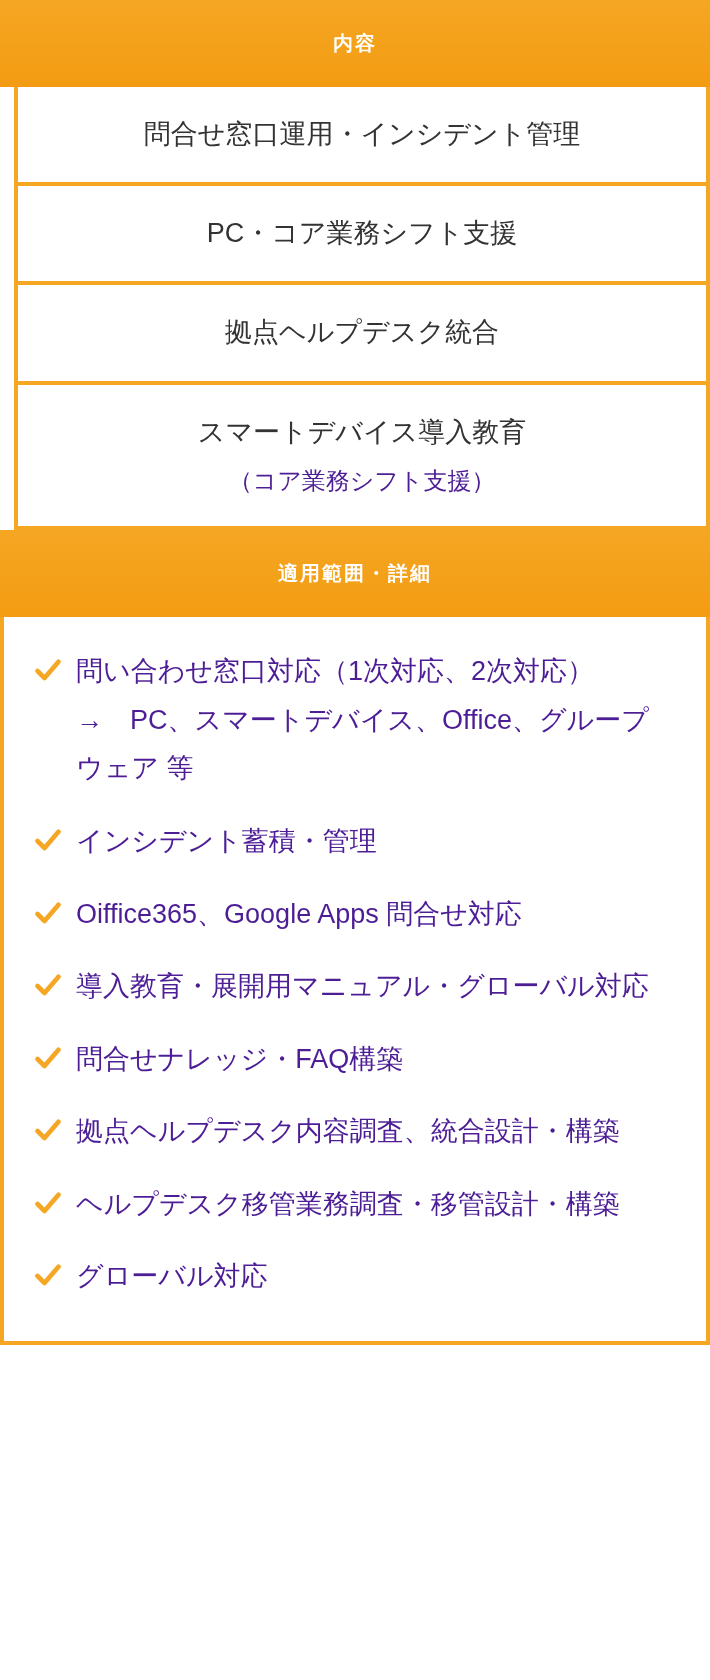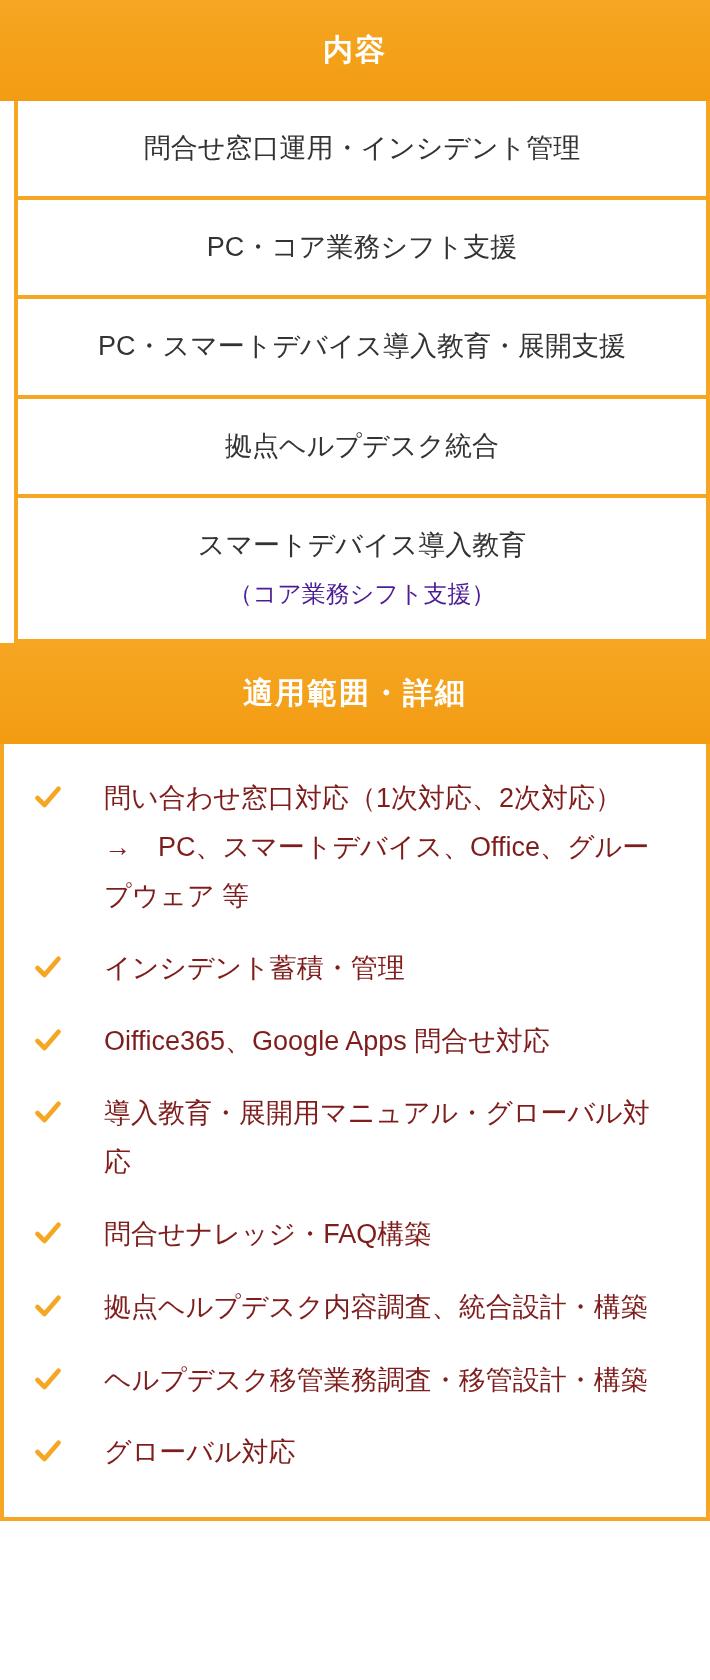--- a/index.html
+++ b/index.html
@@ -6,21 +6,21 @@
   body {
     font-family: "Hiragino Sans", "Hiragino Kaku Gothic ProN", "Yu Gothic", "Meiryo", sans-serif;
     background: #ffffff;
     width: 710px;
     color: #333;
   }
   .header {
     background: linear-gradient(to bottom, #f5a623, #f39c12);
     color: #fff;
     font-weight: bold;
-    font-size: 30px;
+    font-size: 20px;
     text-align: center;
     padding: 30px 12px;
     letter-spacing: 2px;
   }
   .content-rows {
     display: flex;
     flex-direction: column;
   }
   .content-row {
     background: #fff;
@@ -44,22 +44,21 @@
     border: 4px solid #f5a623;
     border-top: none;
     padding: 30px 30px 40px 30px;
   }
   .detail-item {
     display: flex;
     align-items: flex-start;
     margin-bottom: 24px;
     font-size: 27px;
     line-height: 1.8;
-    color: #7f1d1d;
-    gap: 28px;
+    color: #4c1d95;
   }
   .detail-item:last-child { margin-bottom: 0; }
   .check-icon {
     flex-shrink: 0;
     width: 28px;
     height: 28px;
     margin-right: 14px;
     margin-top: 10px;
   }
   .check-icon svg { width: 100%; height: 100%; display: block; }
@@ -71,23 +70,20 @@
 <div class="header">
   <span>内容</span>
 </div>
 
 <div class="content-rows">
   <div class="content-row">
     <span>問合せ窓口運用・インシデント管理</span>
   </div>
   <div class="content-row">
     <span>PC・コア業務シフト支援</span>
-  </div>
-  <div class="content-row">
-    <span>PC・スマートデバイス導入教育・展開支援</span>
   </div>
   <div class="content-row">
     <span>拠点ヘルプデスク統合</span>
   </div>
   <div class="content-row">
     <span>スマートデバイス導入教育</span>
     <span class="sub">（コア業務シフト支援）</span>
   </div>
 </div>
 

